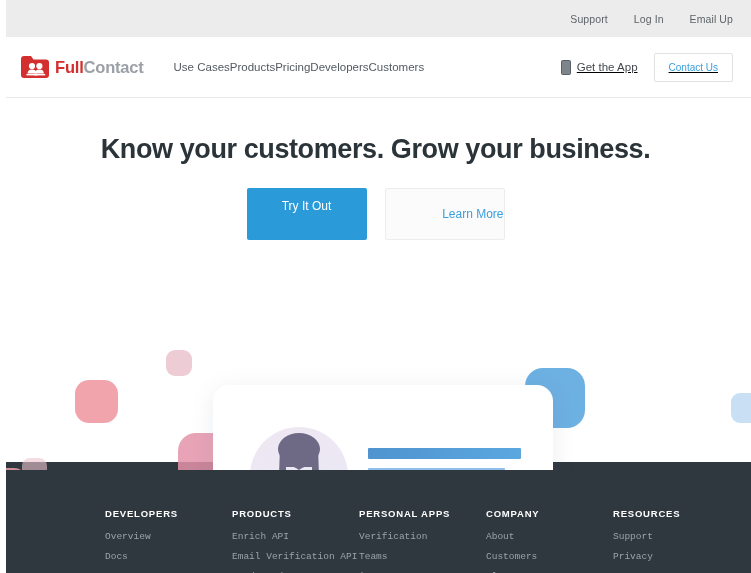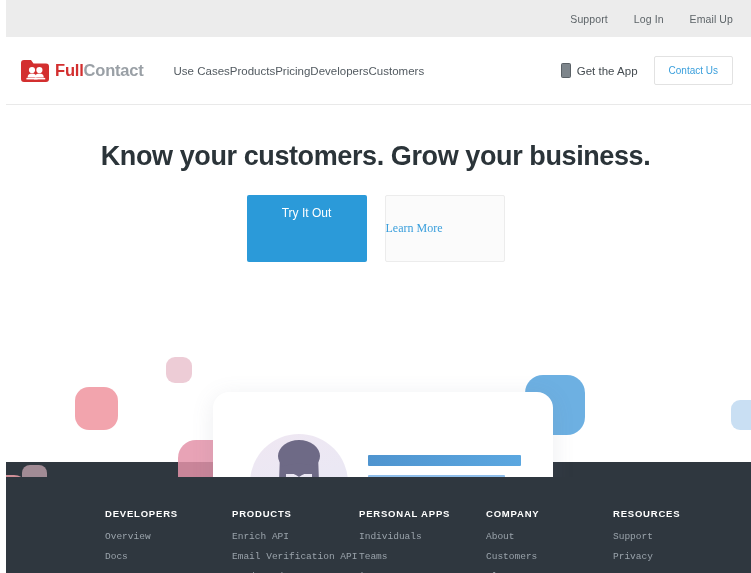--- a/index.html
+++ b/index.html
@@ -35,21 +35,21 @@
   .topbar a {
     color: #5d6468;
     font-size: 10.5px;
     text-decoration: none;
     margin-left: 26px;
     letter-spacing: .1px;
   }
 
   
   .header {
-    height: 68px;
+    height: 61px;
     background: #ffffff;
     border-bottom: 1px solid #e9e9e9;
     display: flex;
     align-items: center;
     padding: 0 18px 0 20px;
     box-sizing: border-box;
   }
   .logo {
     display: flex;
     align-items: center;
@@ -79,20 +79,21 @@
     color: #525a60;
     font-size: 11.5px;
     text-decoration: none;
     white-space: nowrap;
   }
   .header-right {
     margin-left: auto;
     display: flex;
     align-items: center;
     gap: 16px;
+    text-decoration: underline;
   }
   .get-app {
     display: flex;
     align-items: center;
     gap: 6px;
     text-decoration: none;
     color: #444b50;
     font-size: 11.5px;
     white-space: nowrap;
   }
@@ -159,28 +160,28 @@
     text-decoration: none;
     border-radius: 2px;
     border: none;
     font-family: "Liberation Sans", sans-serif;
     cursor: pointer;
   }
   .btn-secondary {
     background: #fbfbfb;
     color: #3a9fdc;
     font-size: 12px;
-    padding: 25px 0;
+    padding: 18px 0;
     width: 120px;
-    text-align: left;
+    text-align: right;
     text-decoration: none;
     border-radius: 2px;
     border: 1px solid #ececec;
     box-sizing: border-box;
-    font-family: Liberation Serif, serif;
+    font-family: Liberation Sans, sans-serif;
     cursor: pointer;
   }
 
   
   .illus {
     position: absolute;
     left: 0; top: 0;
     width: 751px;
     height: 372px;
     z-index: 1;
@@ -356,21 +357,21 @@
 
       <div class="fcol">
         <h4>PRODUCTS</h4>
         <a href="#">Enrich API</a>
         <a href="#">Email Verification API</a>
         <a href="#">Card Reader API</a>
       </div>
 
       <div class="fcol">
         <h4>PERSONAL APPS</h4>
-        <a href="#">Individuals</a>
+        <a href="#">Verification</a>
         <a href="#">Teams</a>
         <a href="#">iOS</a>
       </div>
 
       <div class="fcol">
         <h4>COMPANY</h4>
         <a href="#">About</a>
         <a href="#">Customers</a>
         <a href="#">Blog</a>
       </div>

